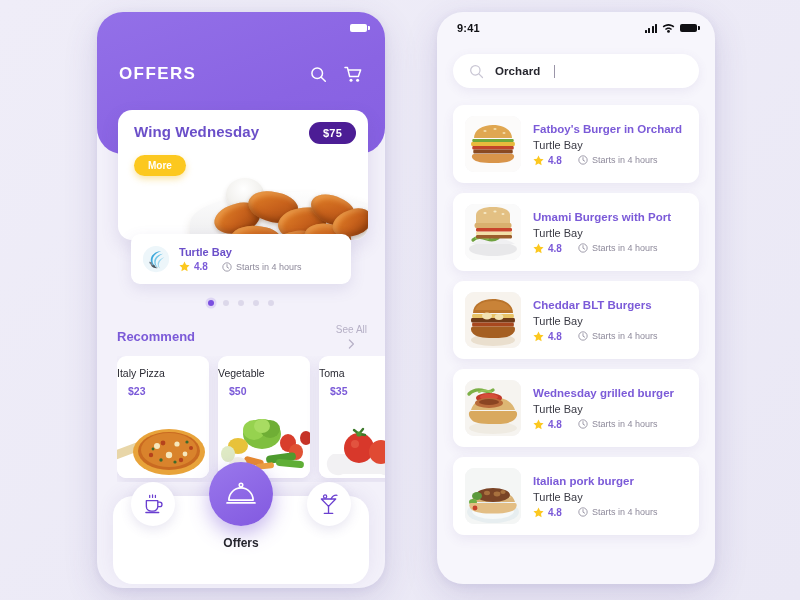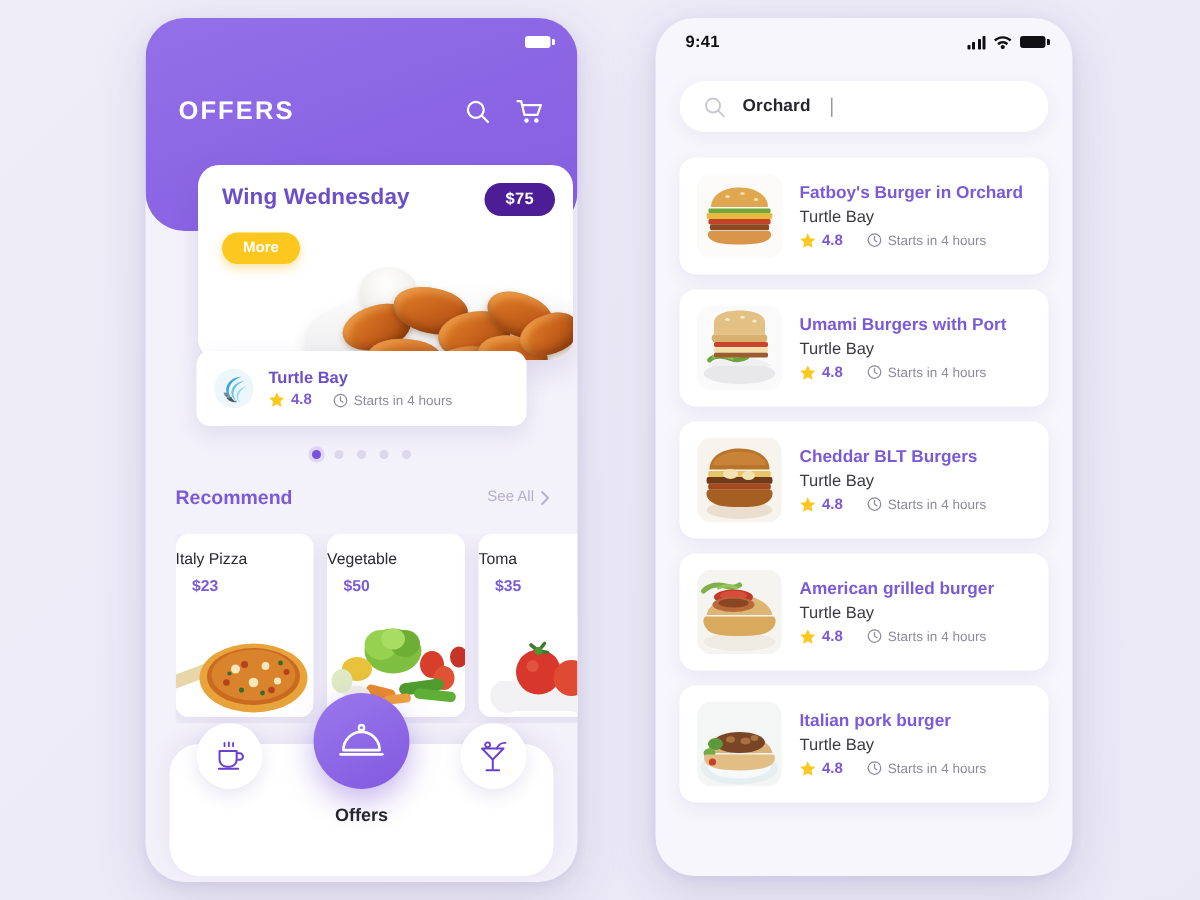--- a/index.html
+++ b/index.html
@@ -59,21 +59,21 @@
     padding: 0 22px;
   }
   .offers-title {
     color:#fff; font-size:17px; font-weight:bold; letter-spacing:1.4px;
   }
   .head-actions { display:flex; align-items:center; gap:17px; }
   .ico-btn { cursor:pointer; line-height:0; }
 
   
   .hero {
-    position:absolute; left:35px; top:98px; width:250px; height:130px;
+    position:absolute; left:21px; top:98px; width:250px; height:130px;
     background:#fff; border-radius:14px; overflow:hidden;
     box-shadow:0 7px 18px rgba(90,70,150,.14);
   }
   .hero-top { position:relative; height:52px; padding:13px 14px 0 16px; }
   .hero-title { font-size:15px; font-weight:bold; color:#6B4FC9; letter-spacing:.1px; }
   .price-pill {
     position:absolute; right:12px; top:12px;
     background:#4c1d95; color:#fff; font-size:11px; font-weight:bold;
     padding:5px 14px; border-radius:11px; letter-spacing:.2px;
   }
@@ -102,21 +102,21 @@
     position:absolute; border-radius:52% 46% 48% 54%;
     background:linear-gradient(145deg,#E5872A 0%,#C8621C 52%,#9E4510 100%);
     box-shadow:inset -2px -3px 6px rgba(100,40,5,.5), inset 3px 3px 5px rgba(255,190,110,.5), 0 2px 4px rgba(90,45,10,.3);
   }
   
   .recommend-head {
     position:absolute; left:20px; top:312px; width:250px;
     display:flex; align-items:center; justify-content:space-between;
   }
   .rec-title { color:#7B5AD8; font-size:13px; font-weight:bold; }
-  .see-all { color:#B6B0C6; font-size:10px; display:flex; align-items:center; gap:4px; cursor:pointer; }
+  .see-all { color:#B6B0C6; font-size:10px; display:flex; align-items:center; gap:4px; cursor:pointer;flex-direction:column; }
 
   .rec-strip { position:absolute; left:20px; top:344px; width:268px; height:126px; overflow:hidden; }
   .rec-card {
     position:absolute; top:0; width:92px; height:122px;
     background:#fff; border-radius:9px; overflow:hidden;
     box-shadow:0 5px 13px rgba(95,75,155,.12);
   }
   .rc-name { font-size:10.5px; color:#2A2A33; margin:11px 0 0 0; font-weight:500; white-space:nowrap; }
   .rc-price { font-size:10.5px; color:#7B5AD8; margin:6px 12px 0 11px; font-weight:bold; }
   .rc-art { position:absolute; left:0; bottom:0; width:100%; height:68px; overflow:hidden; }
@@ -556,21 +556,21 @@
             <path d="M4 14c4-4 10-5 16-3 3 1 6 .6 8-1" fill="none" stroke="#7DB048" stroke-width="3.4" stroke-linecap="round"></path>
             <ellipse cx="24" cy="18" rx="13" ry="5" fill="#C03A2A"></ellipse>
             <ellipse cx="24" cy="17" rx="9" ry="3.2" fill="#D9543D" opacity=".8"></ellipse>
             <ellipse cx="24" cy="23" rx="14" ry="5" fill="#B86A3A"></ellipse>
             <ellipse cx="24" cy="22" rx="10" ry="3" fill="#8B4522"></ellipse>
             <path d="M6 31h44c2.6 0 3 5 0 8-4 4-10 5-22 5S8 43 6 39c-3-3-2.6-8 0-8z" fill="#D9A95E"></path>
             <path d="M14 12c4-2 8-2 12 0" fill="none" stroke="#96C65B" stroke-width="2" stroke-linecap="round"></path>
           </svg>
         </div>
         <div class="res-body">
-          <div class="res-title">American grilled burger</div>
+          <div class="res-title">Wednesday grilled burger</div>
           <div class="res-sub">Turtle Bay</div>
           <div class="res-meta">
             <span class="meta-grp">
               <svg width="11" height="11" viewBox="0 0 12 12">
                   <path d="M6 .6l1.7 3.5 3.8.5-2.8 2.7.7 3.8L6 9.3 2.6 11.1l.7-3.8L.5 4.6l3.8-.5z" fill="#FCC81F"></path>
                 </svg>
               <span class="rating">4.8</span>
             </span>
             <span class="meta-grp">
               <svg width="10" height="10" viewBox="0 0 12 12">

